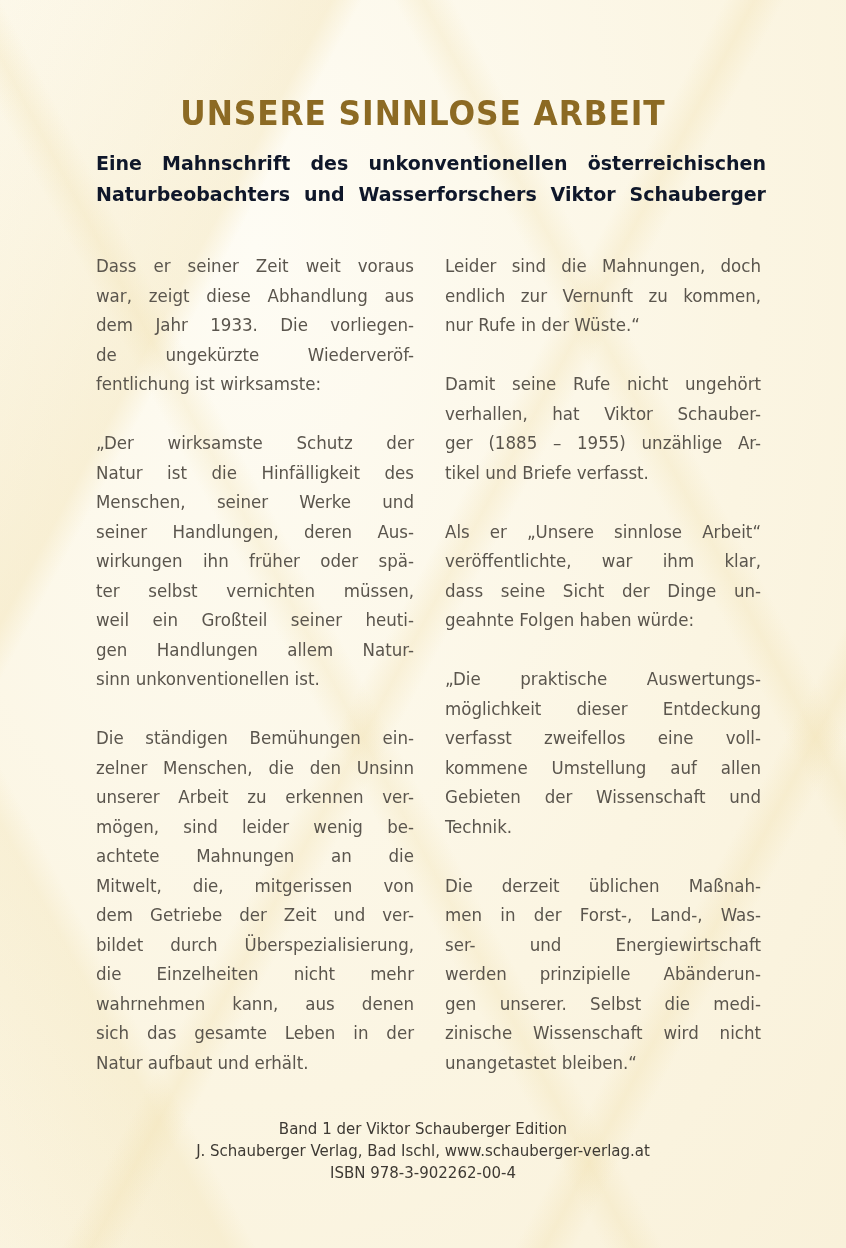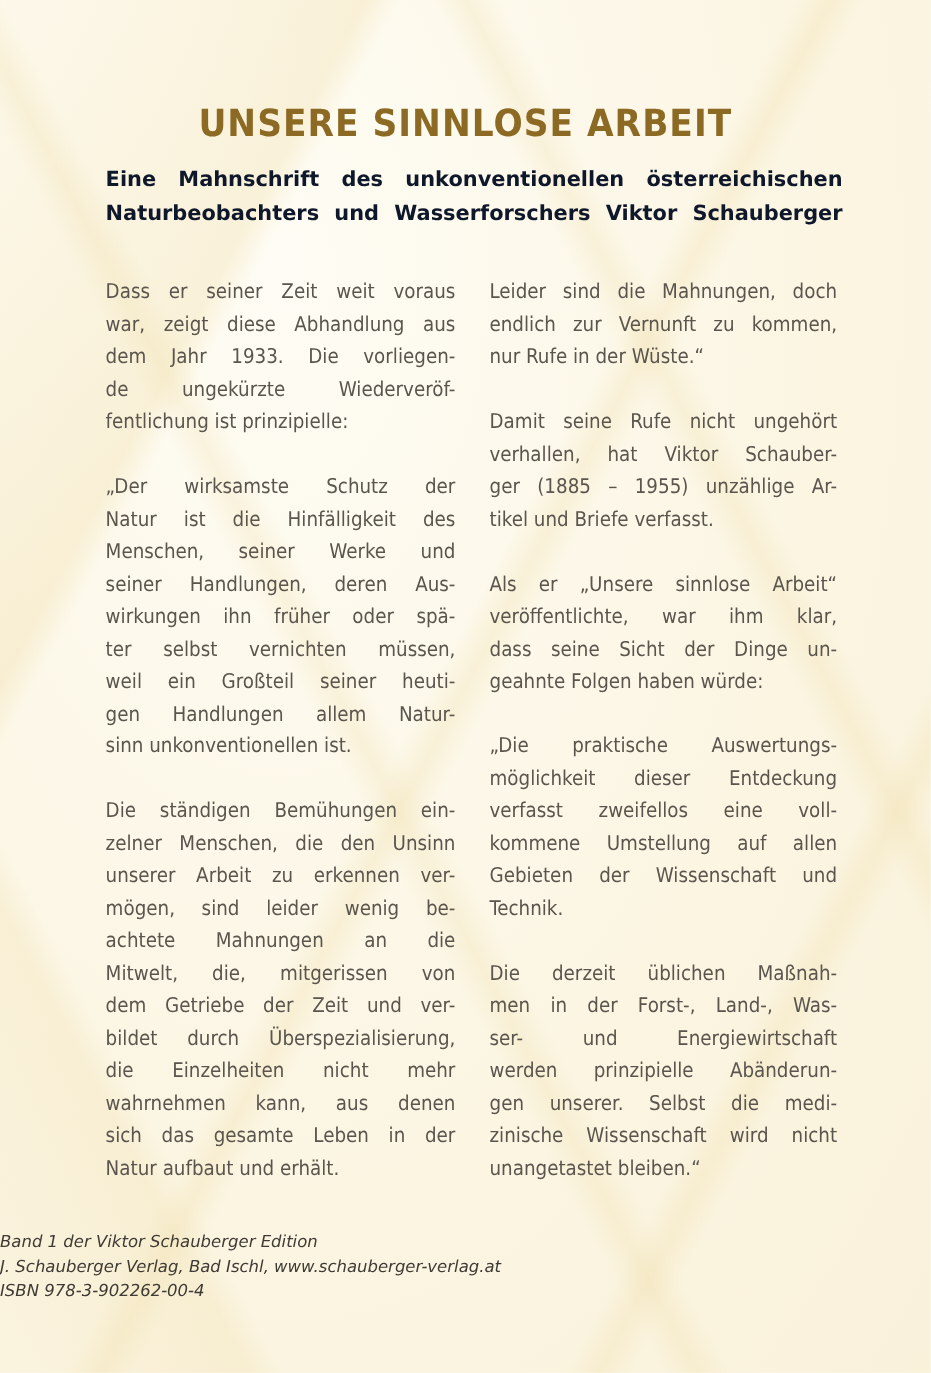--- a/index.html
+++ b/index.html
@@ -70,26 +70,25 @@
       text-align-last: justify;
       white-space: nowrap;
     }
     .line.last {
       text-align-last: left;
     }
     .footer {
       position: absolute;
       left: 0; right: 0;
       top: 1118px;
-      text-align: left;
+      text-align: center;
       font-family: "DejaVu Sans", sans-serif;
       font-size: 15px;
       line-height: 22px;
       color: #3e3a34;
-      font-style: italic;
     }
     .footer span { display: block; }
   </style>
 </head>
 <body>
 
 <div class="page">
 
   <h1 class="title">UNSERE SINNLOSE ARBEIT</h1>
 
@@ -97,21 +96,21 @@
     <span>Eine Mahnschrift des unkonventionellen österreichischen</span>
     <span>Naturbeobachters und Wasserforschers Viktor Schauberger</span>
   </div>
 
   <div class="col left">
     <p class="para">
       <span class="line">Dass er seiner Zeit weit voraus</span>
       <span class="line">war, zeigt diese Abhandlung aus</span>
       <span class="line">dem Jahr 1933. Die vorliegen-</span>
       <span class="line">de ungekürzte Wiederveröf-</span>
-      <span class="line last">fentlichung ist prinzipielle:</span>
+      <span class="line last">fentlichung ist wirksamste:</span>
     </p>
     <p class="para">
       <span class="line">„Der wirksamste Schutz der</span>
       <span class="line">Natur ist die Hinfälligkeit des</span>
       <span class="line">Menschen, seiner Werke und</span>
       <span class="line">seiner Handlungen, deren Aus-</span>
       <span class="line">wirkungen ihn früher oder spä-</span>
       <span class="line">ter selbst vernichten müssen,</span>
       <span class="line">weil ein Großteil seiner heuti-</span>
       <span class="line">gen Handlungen allem Natur-</span>

